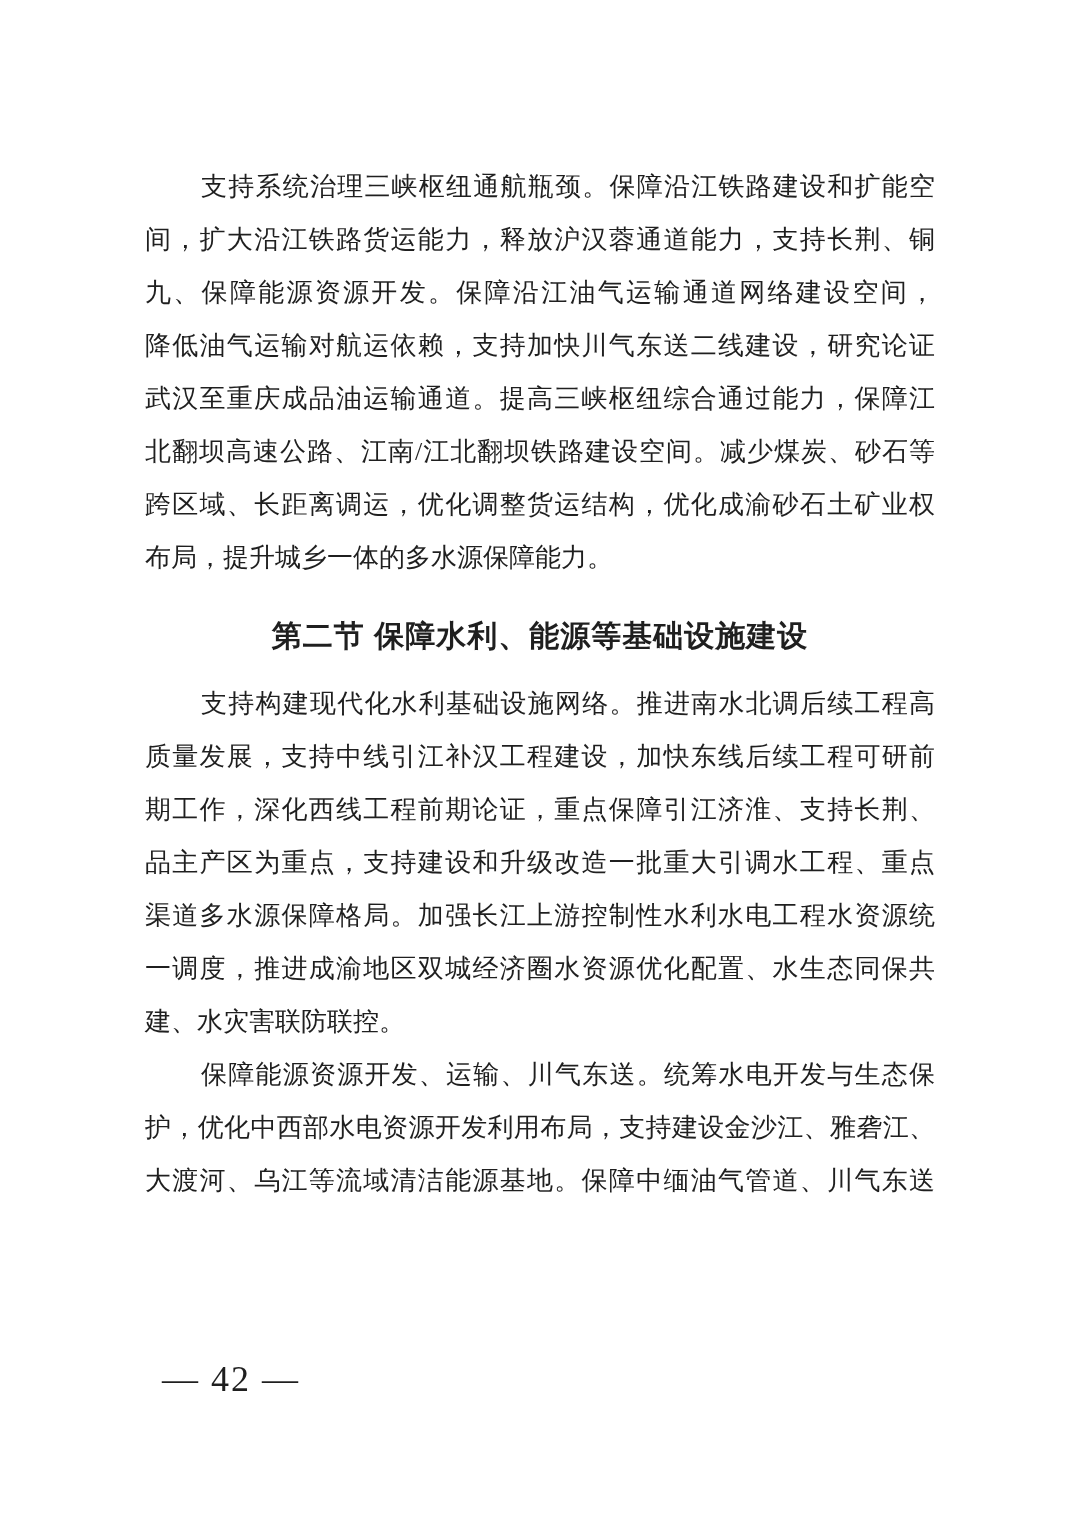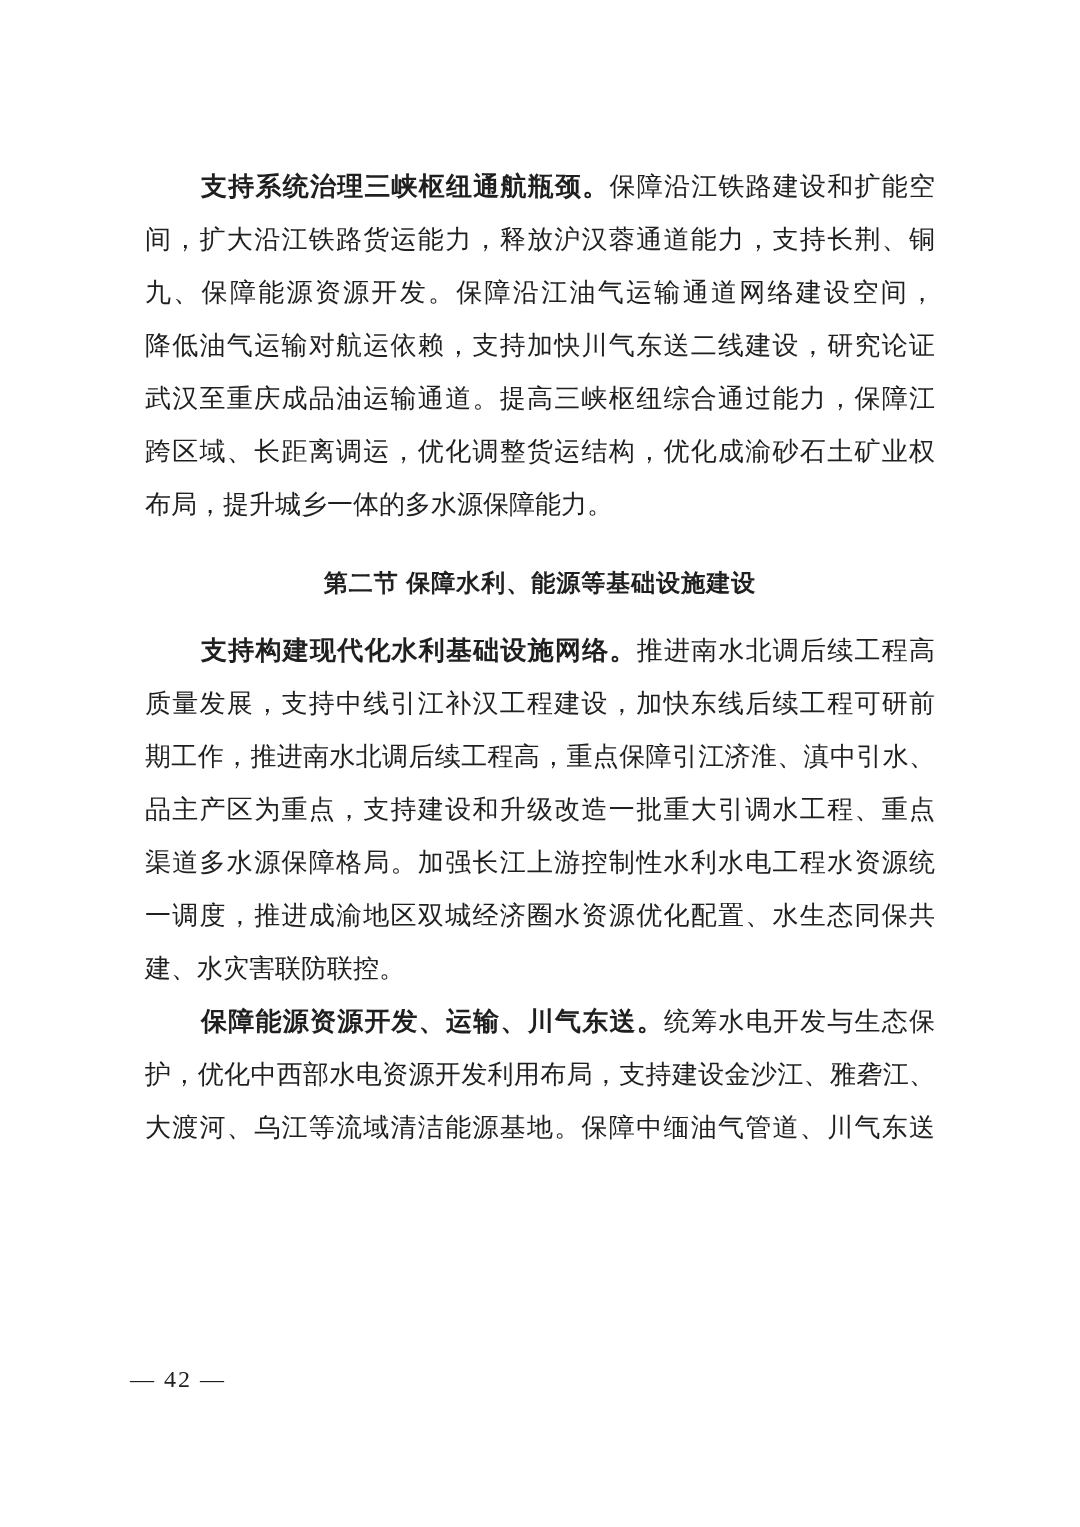--- a/index.html
+++ b/index.html
@@ -29,63 +29,64 @@
     height: 53px;
     text-align: justify;
     text-align-last: justify;
     white-space: normal;
   }
   .line.short {
     text-align: left;
     text-align-last: left;
   }
   .first-line { text-indent: 56px; }
-  .lead { font-weight: 700; }
+  .lead { font-weight: 400; }
   .section-heading {
     font-family: "Liberation Sans", "DejaVu Sans", sans-serif;
     font-weight: 700;
-    font-size: 24px;
+    font-size: 30px;
     line-height: 53px;
     height: 53px;
     text-align: center;
     margin: 25px 0 15px 0;
     letter-spacing: 1px;
   }
   .footer {
     position: absolute;
-    left: 130px;
+    left: 162px;
     top: 1362px;
-    font-size: 24px;
+    font-size: 36px;
     line-height: 34px;
     letter-spacing: 2px;
     color: #1f1f1f;
   }
 </style>
 </head>
 <body>
 
 <div class="page">
   <div class="content">
 
     <div class="para">
       <div class="line first-line"><span class="lead">支持系统治理三峡枢纽通航瓶颈。</span><span>保障沿江铁路建设和扩能空</span></div>
       <div class="line">间，扩大沿江铁路货运能力，释放沪汉蓉通道能力，支持长荆、铜</div>
       <div class="line">九、保障能源资源开发。保障沿江油气运输通道网络建设空间，</div>
       <div class="line">降低油气运输对航运依赖，支持加快川气东送二线建设，研究论证</div>
       <div class="line">武汉至重庆成品油运输通道。提高三峡枢纽综合通过能力，保障江</div>
+      <div class="line">北翻坝高速公路、江南/江北翻坝铁路建设空间。减少煤炭、砂石等</div>
       <div class="line">跨区域、长距离调运，优化调整货运结构，优化成渝砂石土矿业权</div>
       <div class="line short">布局，提升城乡一体的多水源保障能力。</div>
     </div>
 
     <div class="section-heading">第二节 保障水利、能源等基础设施建设</div>
 
     <div class="para">
       <div class="line first-line"><span class="lead">支持构建现代化水利基础设施网络。</span><span>推进南水北调后续工程高</span></div>
       <div class="line">质量发展，支持中线引江补汉工程建设，加快东线后续工程可研前</div>
-      <div class="line">期工作，推进南水北调后续工程高，重点保障引江济淮、滇中引水、</div>
+      <div class="line">期工作，深化西线工程前期论证，重点保障引江济淮、支持长荆、</div>
       <div class="line">品主产区为重点，支持建设和升级改造一批重大引调水工程、重点</div>
       <div class="line">渠道多水源保障格局。加强长江上游控制性水利水电工程水资源统</div>
       <div class="line">一调度，推进成渝地区双城经济圈水资源优化配置、水生态同保共</div>
       <div class="line short">建、水灾害联防联控。</div>
     </div>
 
     <div class="para">
       <div class="line first-line"><span class="lead">保障能源资源开发、运输、川气东送。</span><span>统筹水电开发与生态保</span></div>
       <div class="line">护，优化中西部水电资源开发利用布局，支持建设金沙江、雅砻江、</div>
       <div class="line">大渡河、乌江等流域清洁能源基地。保障中缅油气管道、川气东送</div>

